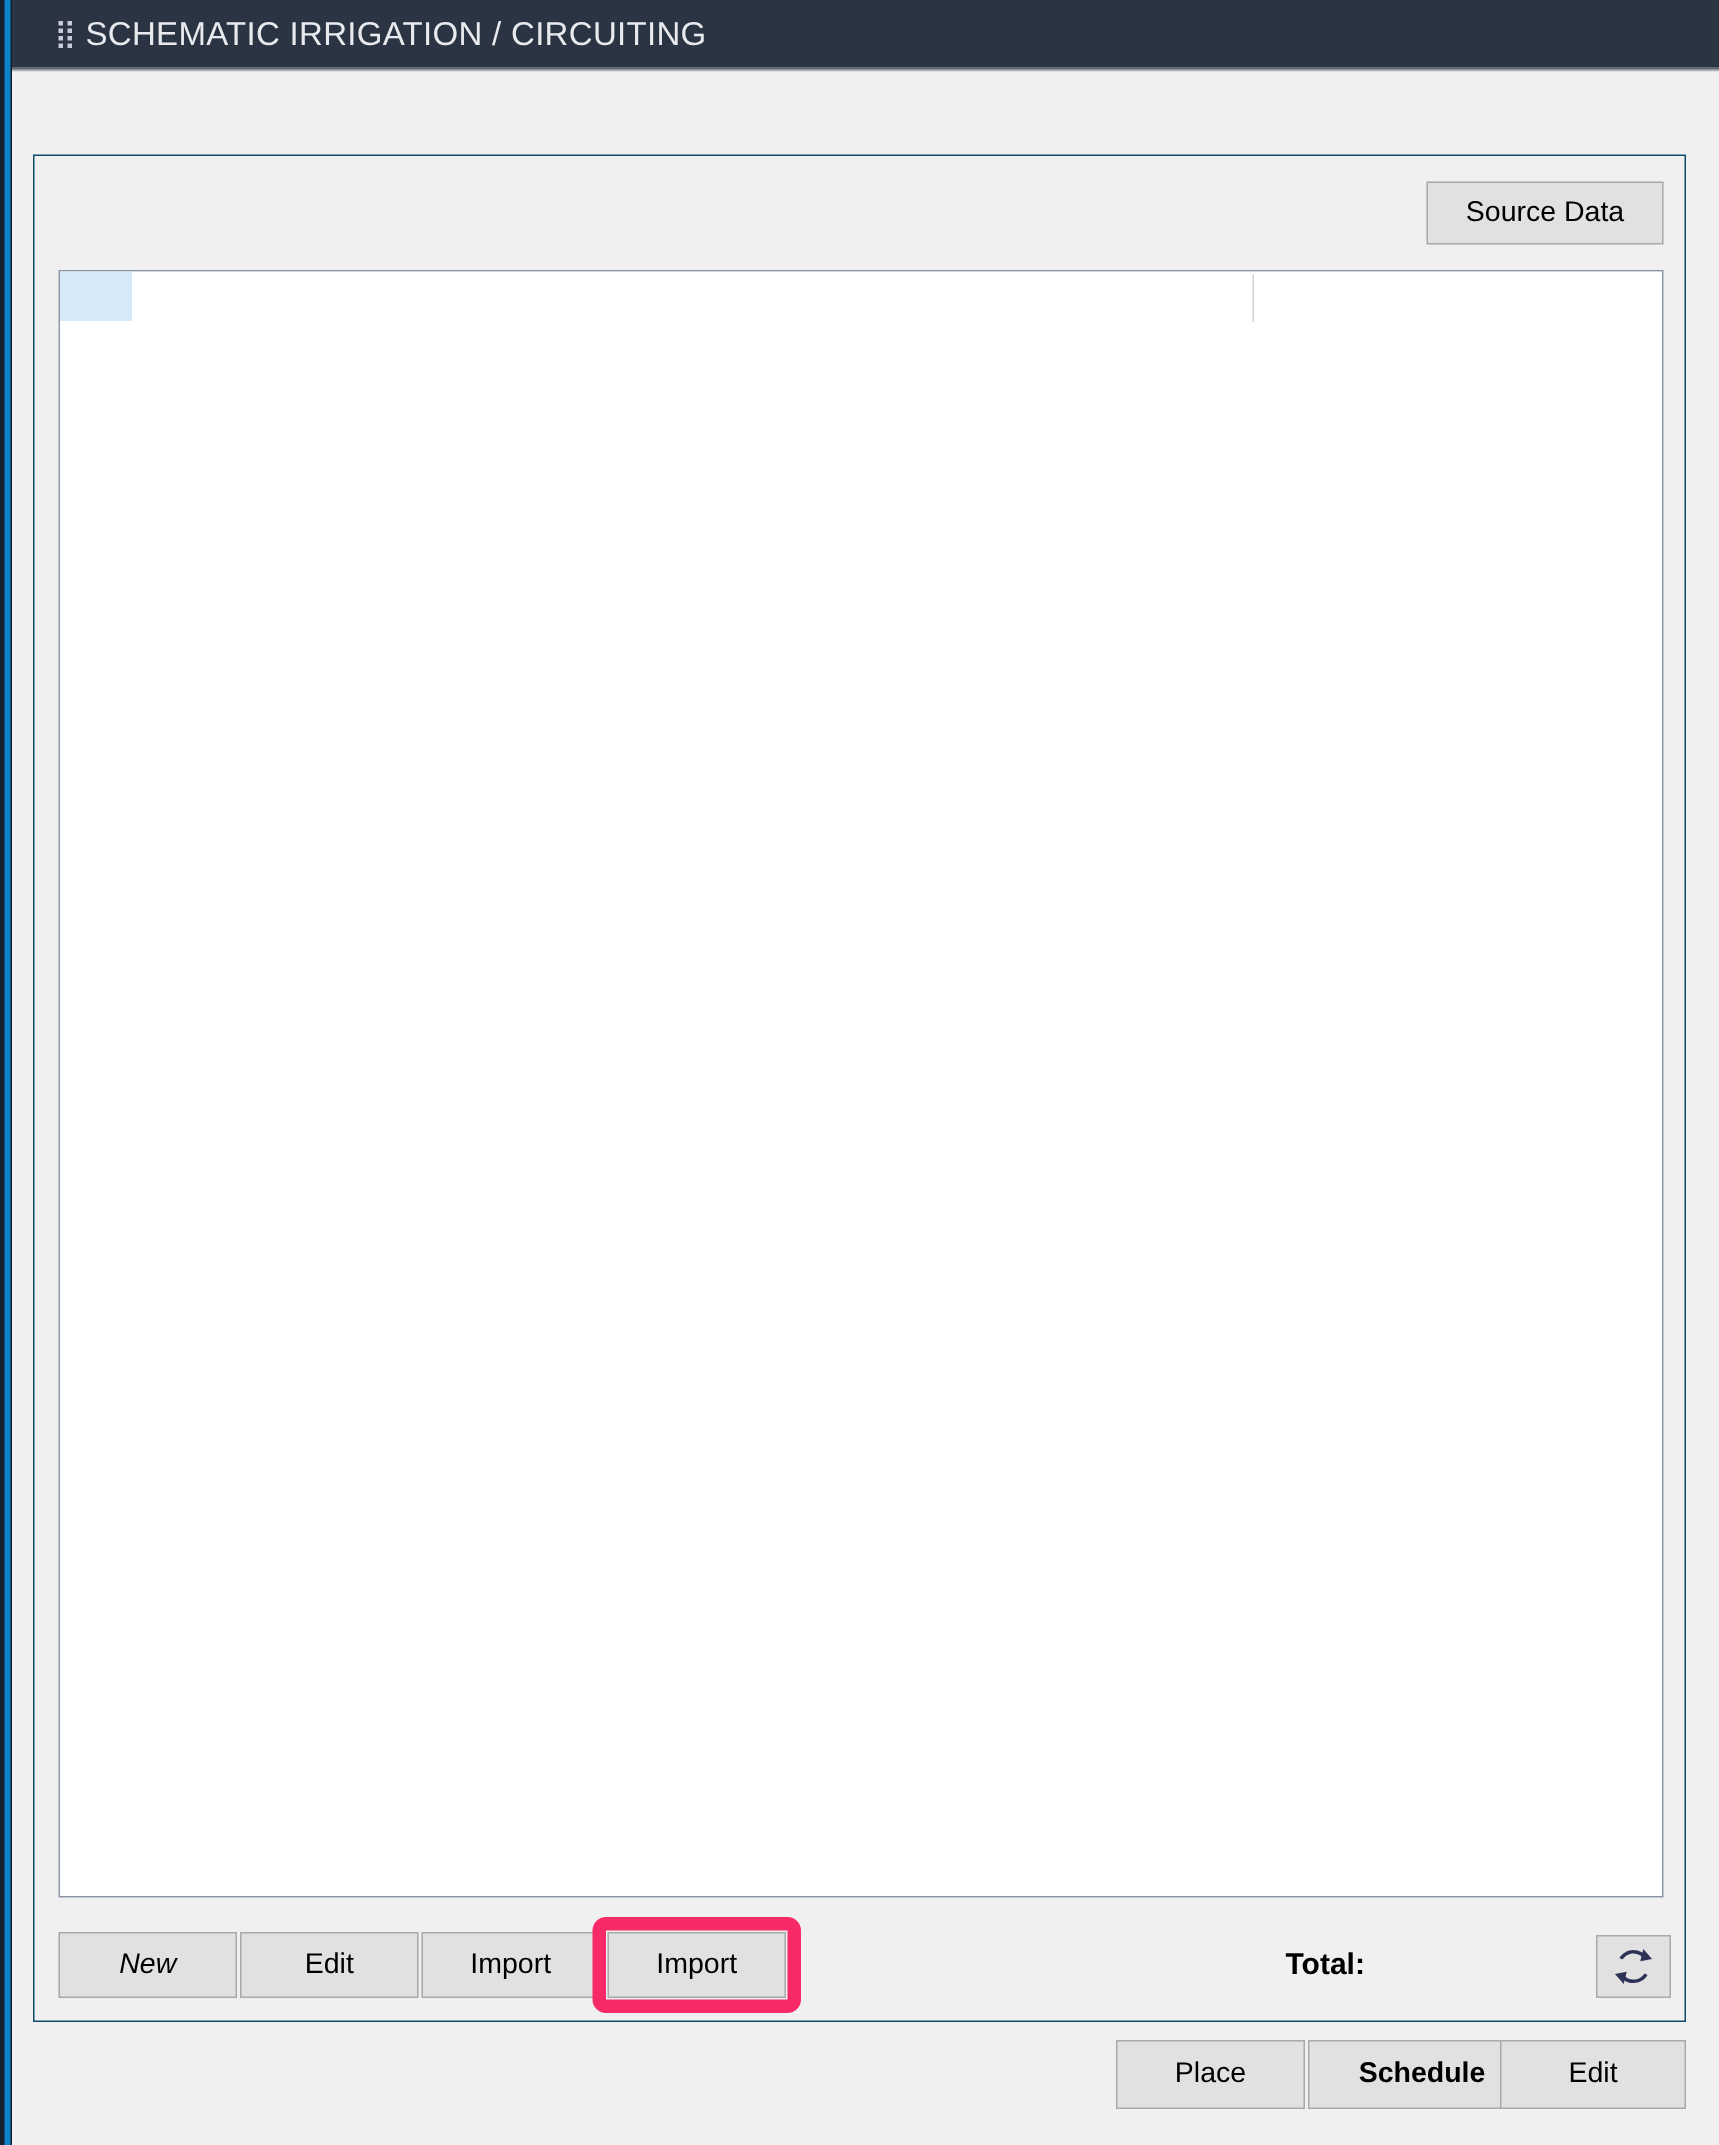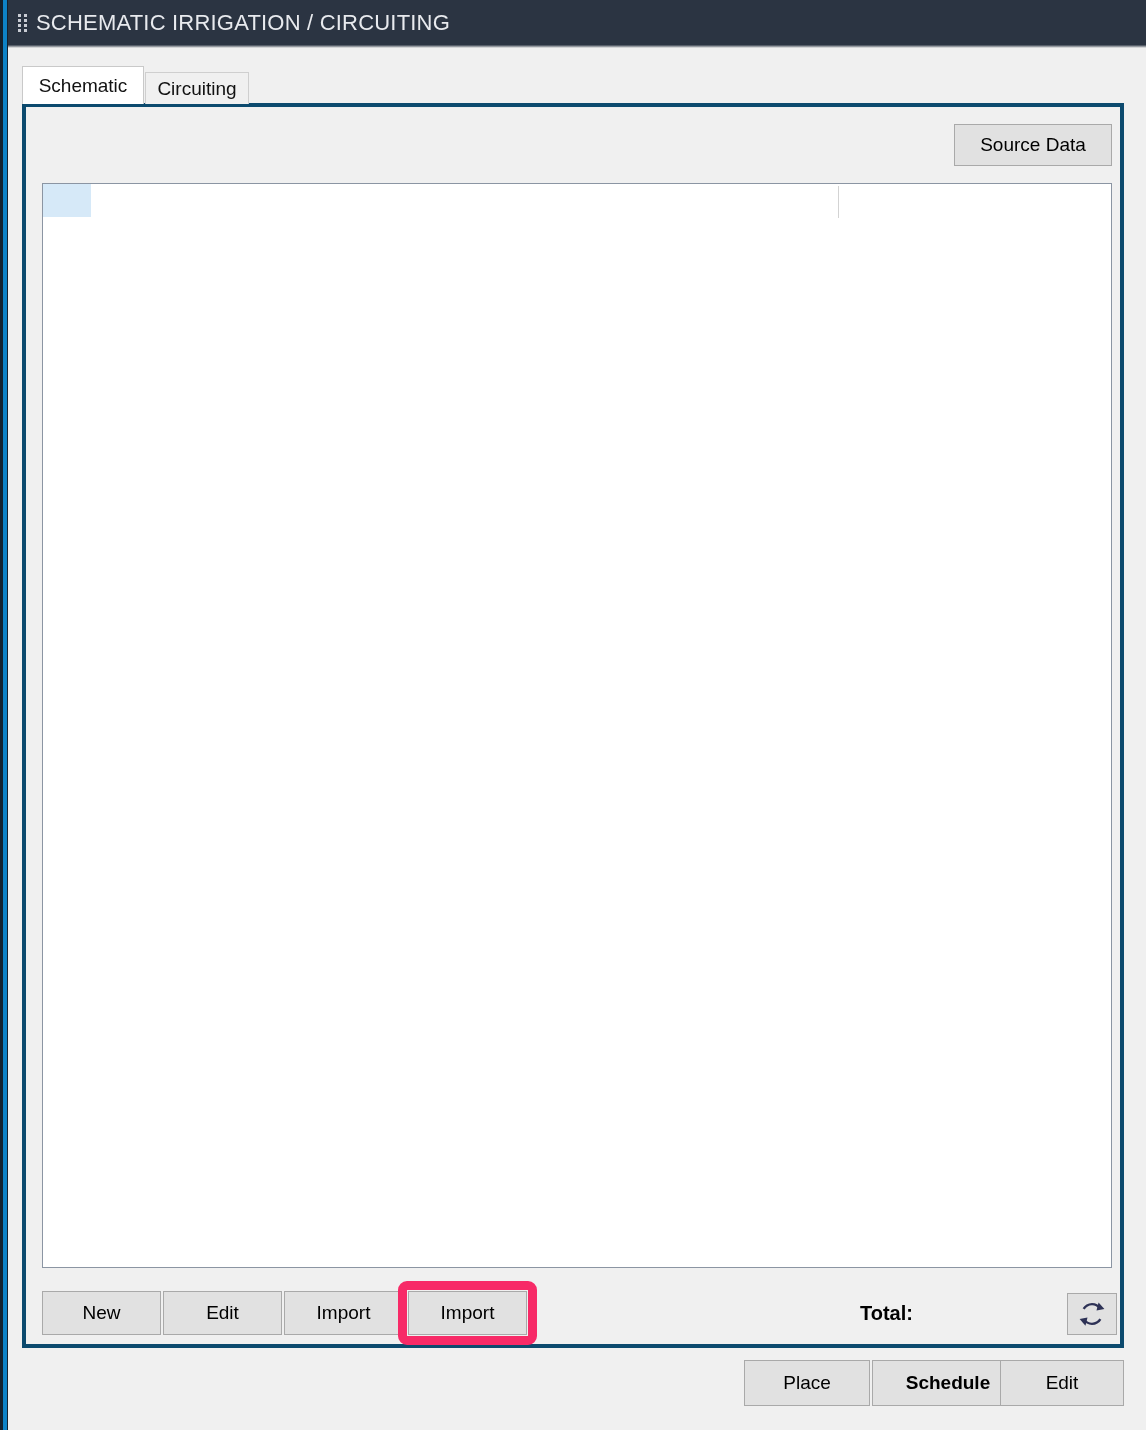--- a/index.html
+++ b/index.html
@@ -33,20 +33,21 @@
   }
 
   
   #titlebar {
     position: absolute;
     left: 8px; top: 0;
     width: 1138px; height: 45px;
     background: #2b3442;
     display: flex;
     align-items: center;
+    padding-left: 21px;
   }
   #titlebar-shadow {
     position: absolute;
     left: 8px; top: 45px;
     width: 1138px; height: 3px;
     background: linear-gradient(#39424f, #f0f0f0);
   }
   #drag-handle {
     width: 10px; height: 18px;
     margin-left: 10px; margin-right: 8px;
@@ -99,21 +100,21 @@
   }
   #tab-schematic { left: 0; width: 122px; }
   #tab-circuiting { left: 123px; width: 104px; }
 
   
   #tabpanel {
     position: absolute;
     left: 22px; top: 103px;
     width: 1102px; height: 1245px;
     background: #f0f0f0;
-    border: 4px solid #0c4a6e;
+    border: 1px solid #0c4a6e;
   }
 
   
   .btn {
     background: #e1e1e1;
     border: 1px solid #a9a9a9;
     color: #000;
     font-size: 19px;
     font-family: "Liberation Sans", sans-serif;
     display: flex;
@@ -168,21 +169,21 @@
     background: #d3d3d3;
   }
   #grid-body { position: absolute; left: 0; top: 34px; right: 0; bottom: 0; background: #fff; }
 
   
   #action-row {
     position: absolute;
     left: 16px; top: 1178px;
     width: 1070px; height: 52px;
   }
-  #btn-new    { position: absolute; left: 0;   top: 6px; width: 119px; height: 44px; }
+  #btn-new    { position: absolute; left: 0;   top: 6px; width: 119px; height: 44px; font-style: italic; }
   #btn-edit   { position: absolute; left: 121px; top: 6px; width: 119px; height: 44px; }
   #btn-delete { position: absolute; left: 242px; top: 6px; width: 119px; height: 44px; }
   #btn-import { position: absolute; left: 366px; top: 6px; width: 119px; height: 44px; }
 
   #import-highlight {
     position: absolute;
     left: 356px; top: -4px;
     width: 139px; height: 64px;
     border: 9px solid #f72a67;
     border-radius: 9px;
@@ -237,28 +238,20 @@
         <i></i>
         <i></i>
         <i></i>
         <i></i>
         <i></i>
     </div>
     <div id="title-text">SCHEMATIC IRRIGATION / CIRCUITING</div>
   </div>
   <div id="titlebar-shadow"></div>
 
-  <div id="tabstrip">
-    <div class="tab active" id="tab-schematic">
-      <span>Schematic</span>
-    </div>
-    <div class="tab inactive" id="tab-circuiting">
-      <span>Circuiting</span>
-    </div>
-  </div>
 
   <div id="tabpanel">
 
     <button class="btn" id="source-data-btn">Source Data</button>
 
     <div id="grid">
       <div id="grid-header">
         <div id="grid-select-cell"></div>
         <div id="grid-col-divider"></div>
       </div>

